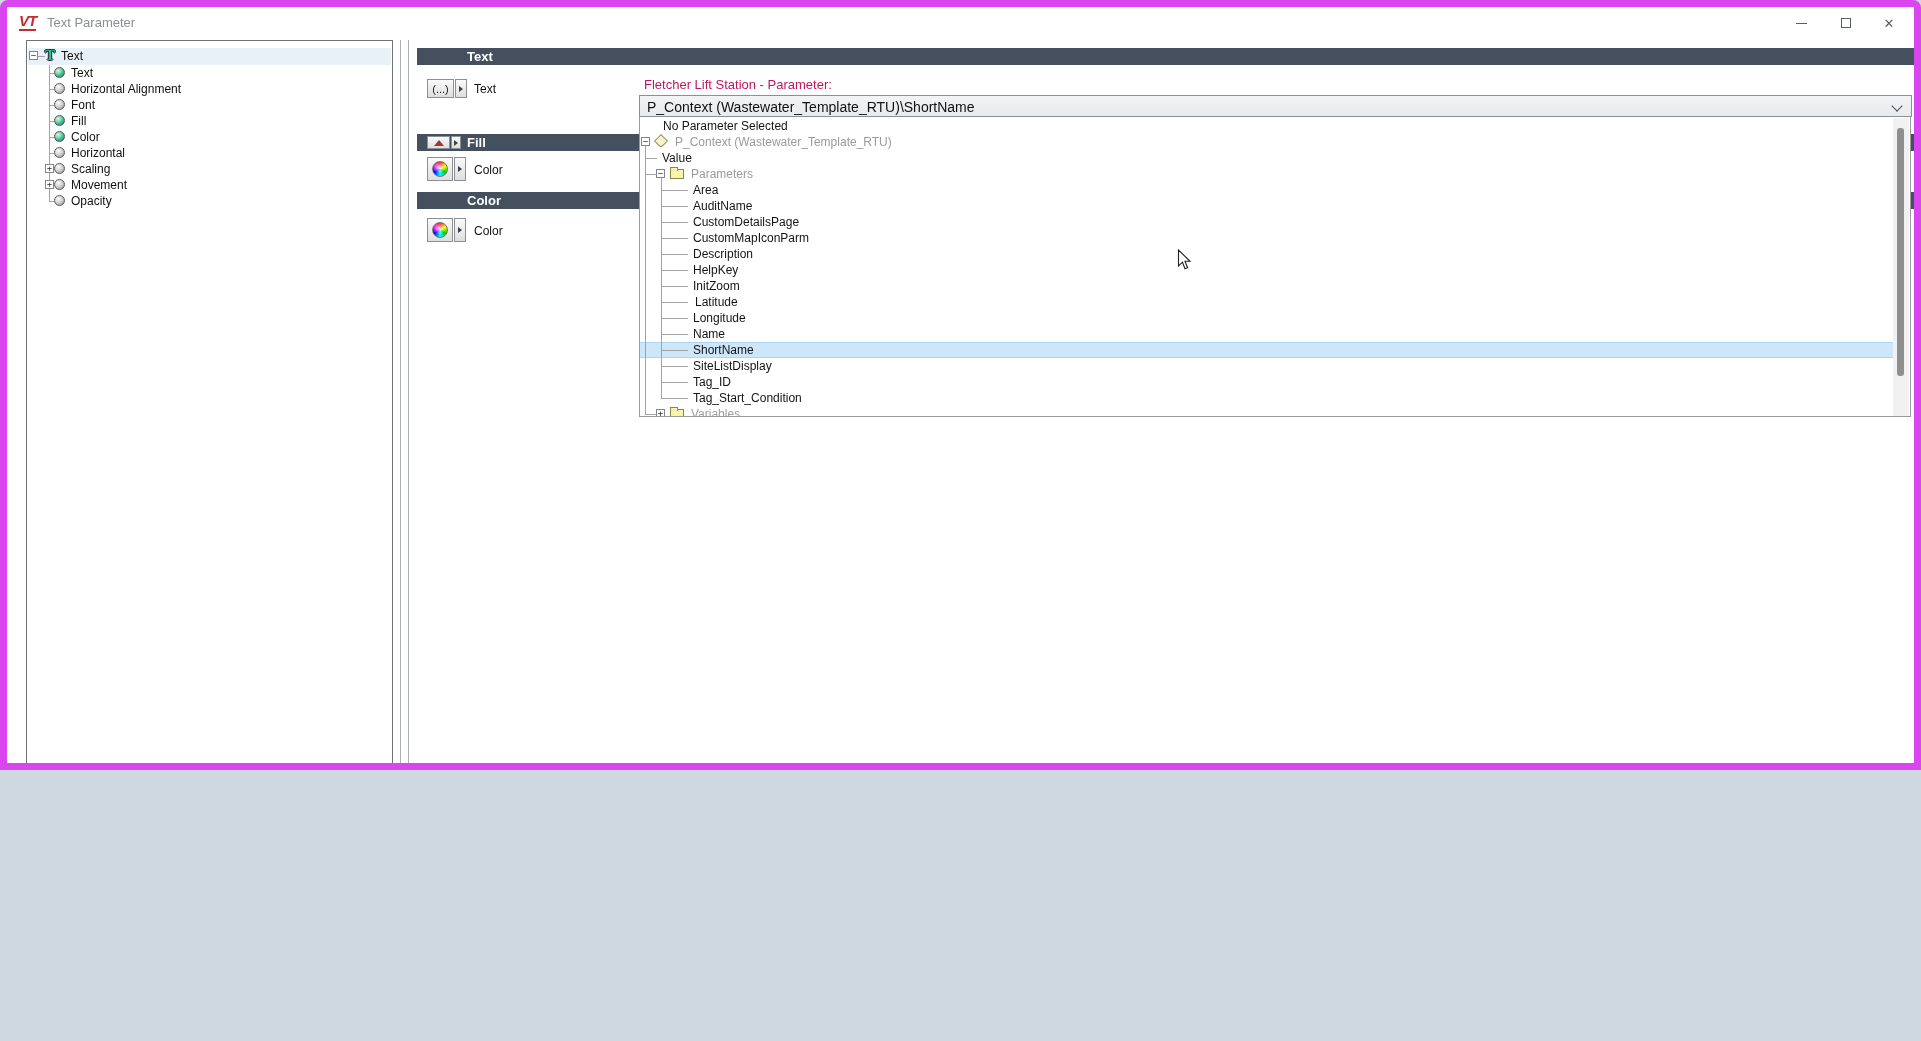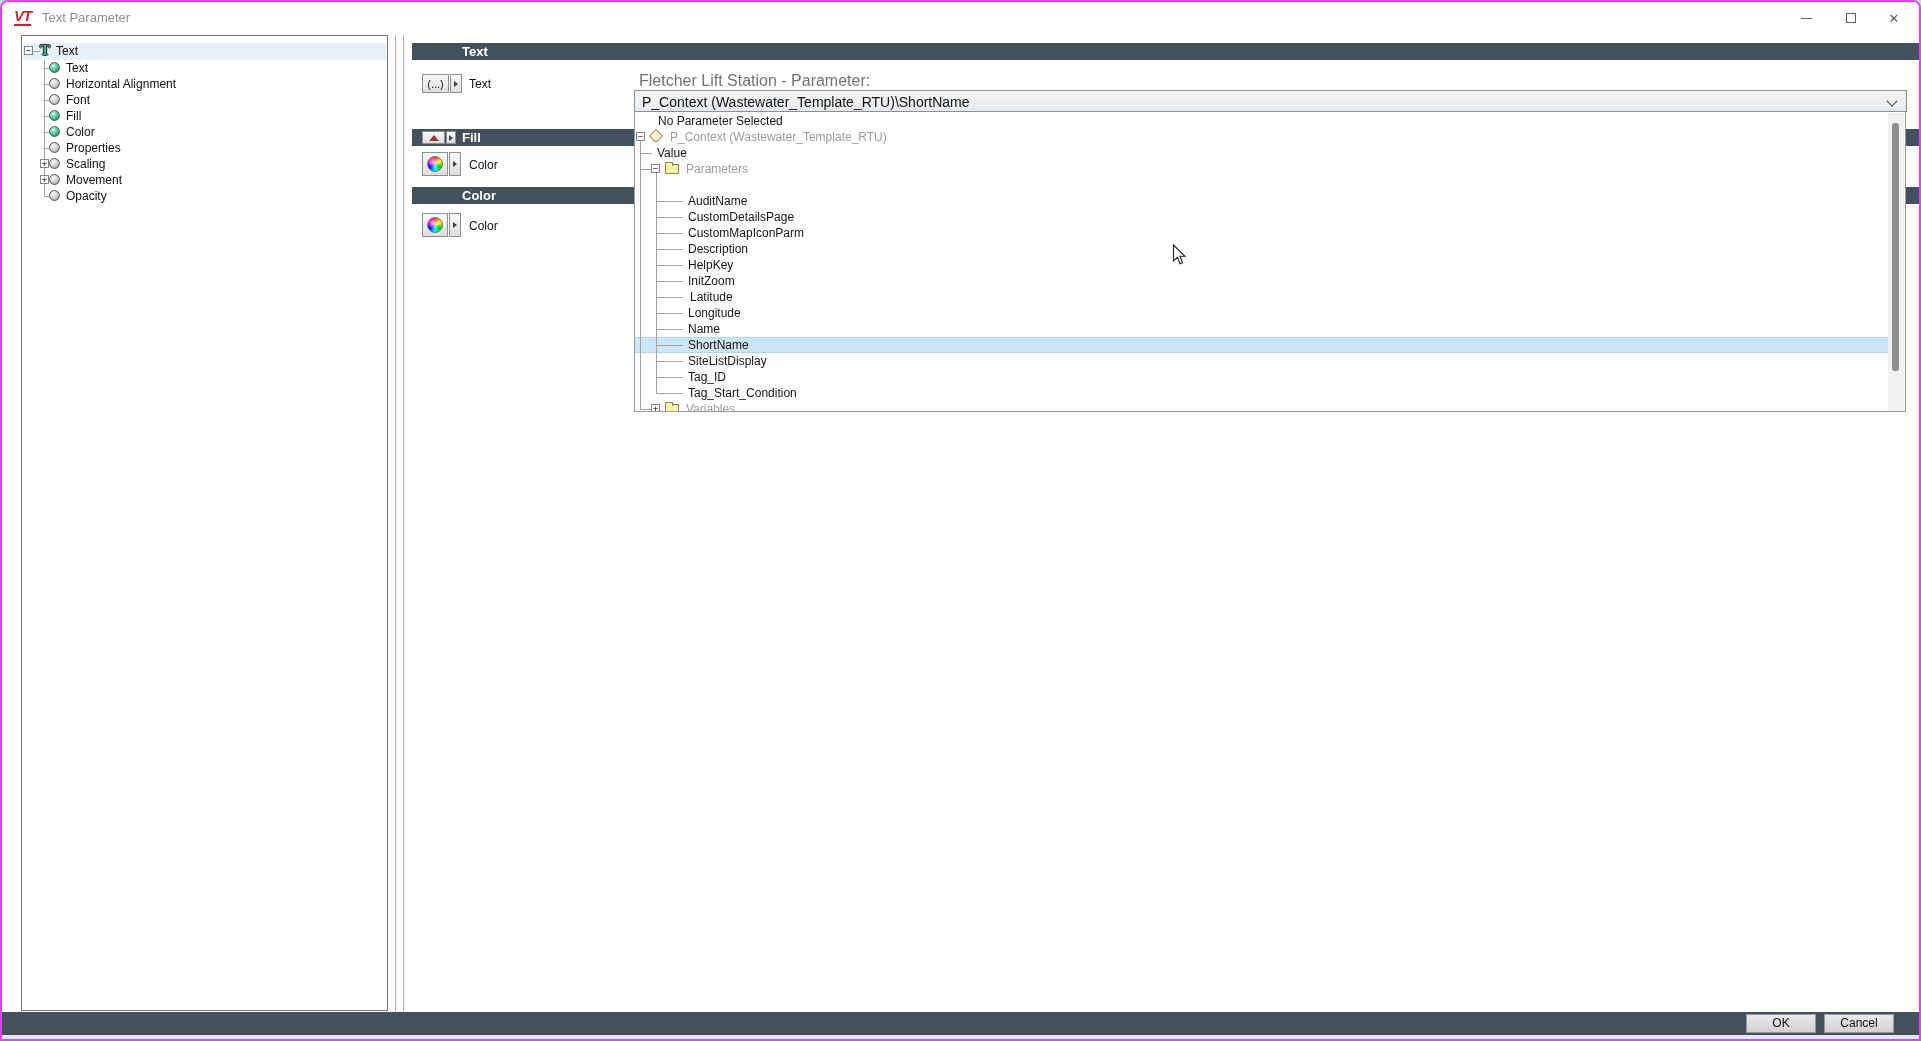--- a/index.html
+++ b/index.html
@@ -1,19 +1,19 @@
 <!DOCTYPE html>
 <html><head>
 <meta charset="utf-8">
 <style>
   * { margin:0; padding:0; box-sizing:border-box; }
   html,body { background:#cfd8e0; }
   body { font-family:"Liberation Sans","DejaVu Sans",sans-serif; }
-  .window { position:relative; width:1921px; height:1041px; background:#ffffff;
-            border:2px solid #d946ef; border-radius:8px 8px 0 0; overflow:hidden; }
+  .window { position:relative; width:1921px; height:770px; background:#ffffff;
+            border:7px solid #d946ef; border-radius:8px 8px 0 0; overflow:hidden; }
 
   
   .titlebar { position:absolute; left:0; top:0; width:100%; height:32px; background:#ffffff; }
   .logo { position:absolute; left:12px; top:6px; color:#c22b31; font-weight:bold; font-style:italic;
           font-size:15px; border-bottom:2px solid #c22b31; line-height:16px; letter-spacing:-1px; }
   .wtitle { position:absolute; left:40px; top:0; line-height:32px; font-size:13px; color:#8a8f94; }
   .winbtn { position:absolute; top:0; width:44px; height:32px; display:flex; align-items:center; justify-content:center; }
   .minglyph { width:11px; height:1px; background:#5a5f63; display:block; }
   .maxglyph { width:10px; height:10px; border:1px solid #5a5f63; display:block; }
   .closeglyph { font-size:13px; color:#5a5f63; line-height:1; }
@@ -42,21 +42,21 @@
   .secthdr { position:absolute; left:410px; width:1511px; height:17px; background:#44505e; }
   .secthdr .htext { position:absolute; left:50px; top:1px; color:#ffffff; font-weight:bold; font-size:13px; }
   .smallbtn { position:absolute; background:linear-gradient(#fafafa,#dedede); border:1px solid #8c9094;
               display:flex; align-items:center; justify-content:center; }
   .tri-right { width:0; height:0; border-left:4px solid #3c4043; border-top:3.5px solid transparent; border-bottom:3.5px solid transparent; }
   .tri-up    { width:0; height:0; border-bottom:6px solid #a23434; border-left:5px solid transparent; border-right:5px solid transparent; }
   .wheel { width:16px; height:16px; border-radius:50%;
            background:radial-gradient(circle at 45% 40%, rgba(255,255,255,.85) 0%, rgba(255,255,255,0) 55%),
                       conic-gradient(#f00,#ff0,#0c0,#0ff,#00f,#f0f,#f00); border:1px solid #777; }
   .rowlbl { position:absolute; font-size:12px; color:#111; }
-  .paramlbl { position:absolute; left:637px; top:70px; font-size:16px; color:#737373; }
+  .paramlbl { position:absolute; left:637px; top:70px; font-size:13px; color:#be185d; }
 
   
   .combobox { position:absolute; left:632px; top:88px; width:1273px; height:22px;
               background:linear-gradient(#f3f4f5,#e8eaec); border:1px solid #8a9097; }
   .combobox .cbtext { position:absolute; left:7px; top:3px; font-size:14px; color:#111; white-space:nowrap; }
   .chev { position:absolute; right:10px; top:6px; width:8px; height:8px;
           border-right:1.6px solid #4a4f54; border-bottom:1.6px solid #4a4f54; transform:rotate(45deg); }
 
   
   .dd { position:absolute; left:632px; top:110px; width:1272px; height:300px; background:#fff;
@@ -133,21 +133,21 @@
       <span class="lbl" style="left:44px;">Fill</span>
     </div>
     <div class="trow" style="top:88px;">
       <i class="hdash" style="left:22px; top:8px; width:5px;"></i>
       <span class="ball green" style="left:27px;"></span>
       <span class="lbl" style="left:44px;">Color</span>
     </div>
     <div class="trow" style="top:104px;">
       <i class="hdash" style="left:22px; top:8px; width:5px;"></i>
       <span class="ball gray" style="left:27px;"></span>
-      <span class="lbl" style="left:44px;">Properties</span>
+      <span class="lbl" style="left:44px;">Horizontal</span>
     </div>
     <div class="trow" style="top:120px;">
       <span class="ebox" style="left:18px;">+</span>
       <span class="ball gray" style="left:27px;"></span>
       <span class="lbl" style="left:44px;">Scaling</span>
     </div>
     <div class="trow" style="top:136px;">
       <span class="ebox" style="left:18px;">+</span>
       <span class="ball gray" style="left:27px;"></span>
       <span class="lbl" style="left:44px;">Movement</span>
@@ -227,20 +227,24 @@
       <span class="ddtext" style="left:22px;">Value</span>
     </div>
 
     <div class="ddrow" style="top:49px;">
       <i class="hdash" style="left:5px; top:8px; width:11px;"></i>
       <span class="ebox" style="left:16px;">−</span>
       <span class="foldicon" style="left:30px;"></span>
       <span class="ddtext gray" style="left:51px;">Parameters</span>
     </div>
 
+    <div class="ddrow" style="top:65px;">
+      <i class="hdash" style="left:21px; top:8px; width:27px;"></i>
+      <span class="ddtext" style="left:53px;">Area</span>
+      </div>
     <div class="ddrow" style="top:81px;">
       <i class="hdash" style="left:21px; top:8px; width:27px;"></i>
       <span class="ddtext" style="left:53px;">AuditName</span>
       </div>
     <div class="ddrow" style="top:97px;">
       <i class="hdash" style="left:21px; top:8px; width:27px;"></i>
       <span class="ddtext" style="left:53px;">CustomDetailsPage</span>
       </div>
     <div class="ddrow" style="top:113px;">
       <i class="hdash" style="left:21px; top:8px; width:27px;"></i>

